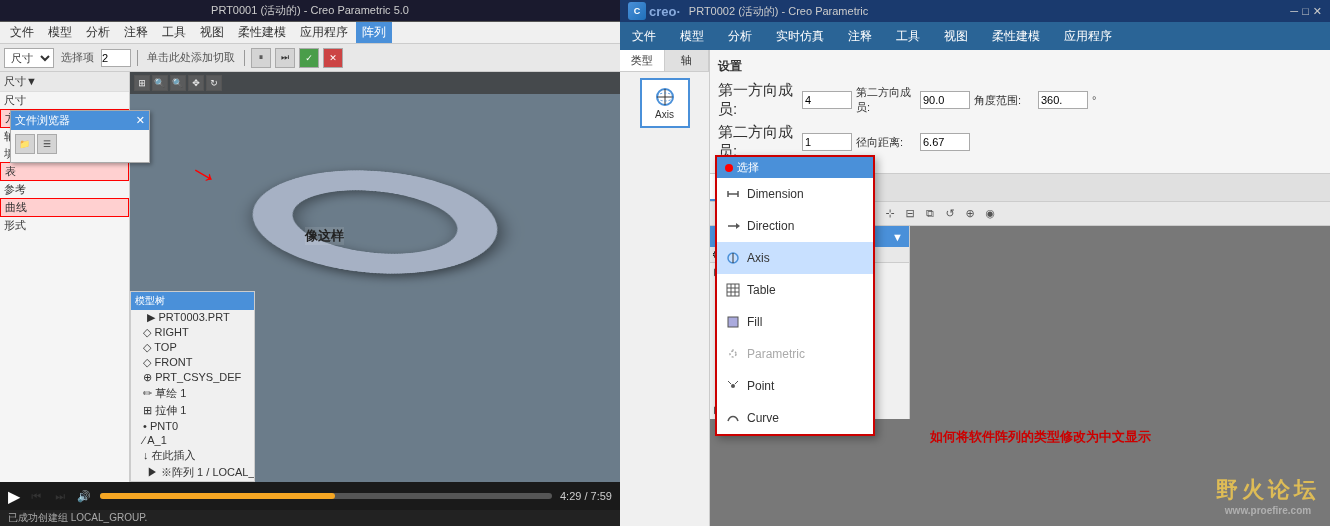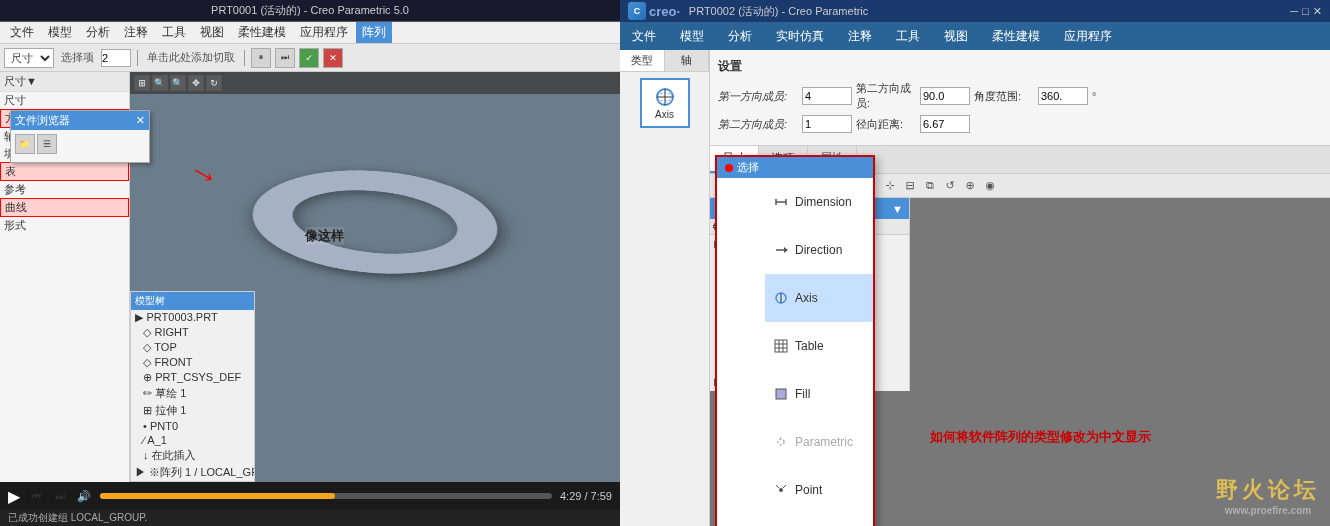--- a/index.html
+++ b/index.html
@@ -198,21 +198,21 @@
     .annotation-text {
       position: absolute;
       top: 120px; left: 140px;
       color: #222;
       font-size: 14px;
       font-weight: bold;
       background: rgba(255,255,255,0.1);
     }
 
     .tree-item {
-      padding: 1px 4px;
+      padding: 1px 16px;
       font-size: 11px;
       color: #333;
       cursor: pointer;
       white-space: nowrap;
       overflow: hidden;
     }
     .tree-item.indent1 { padding-left: 12px; }
 
     .video-bar {
       height: 28px;
@@ -368,26 +368,25 @@
       padding: 3px 8px;
       font-size: 11px;
       display: flex;
       align-items: center;
       gap: 4px;
     }
 
     .dropdown-item {
       display: flex;
       align-items: center;
-      padding: 16px 8px;
+      padding: 8px 8px;
       font-size: 12px;
       color: #333;
       cursor: pointer;
       gap: 6px;
-      margin-left: 48px;
     }
     .dropdown-item.highlighted { background: #c8e0ff; }
 
     .dropdown-icon {
       width: 16px; height: 16px;
       display: flex; align-items: center; justify-content: center;
       font-size: 10px; color: #555;
     }
 
     .red-dot { width: 8px; height: 8px; background: red; border-radius: 50%; }
@@ -413,24 +412,23 @@
     }
 
     .settings-row {
       display: flex;
       align-items: center;
       gap: 4px;
       margin-bottom: 4px;
     }
 
     .settings-label {
-      font-size: 11px;
+      font-size: 15px;
       color: #333;
       width: 80px;
-      font-style: italic;
     }
 
     .settings-input {
       width: 50px;
       height: 18px;
       border: 1px solid #aaa;
       font-size: 11px;
       padding: 0 2px;
       background: white;
     }

